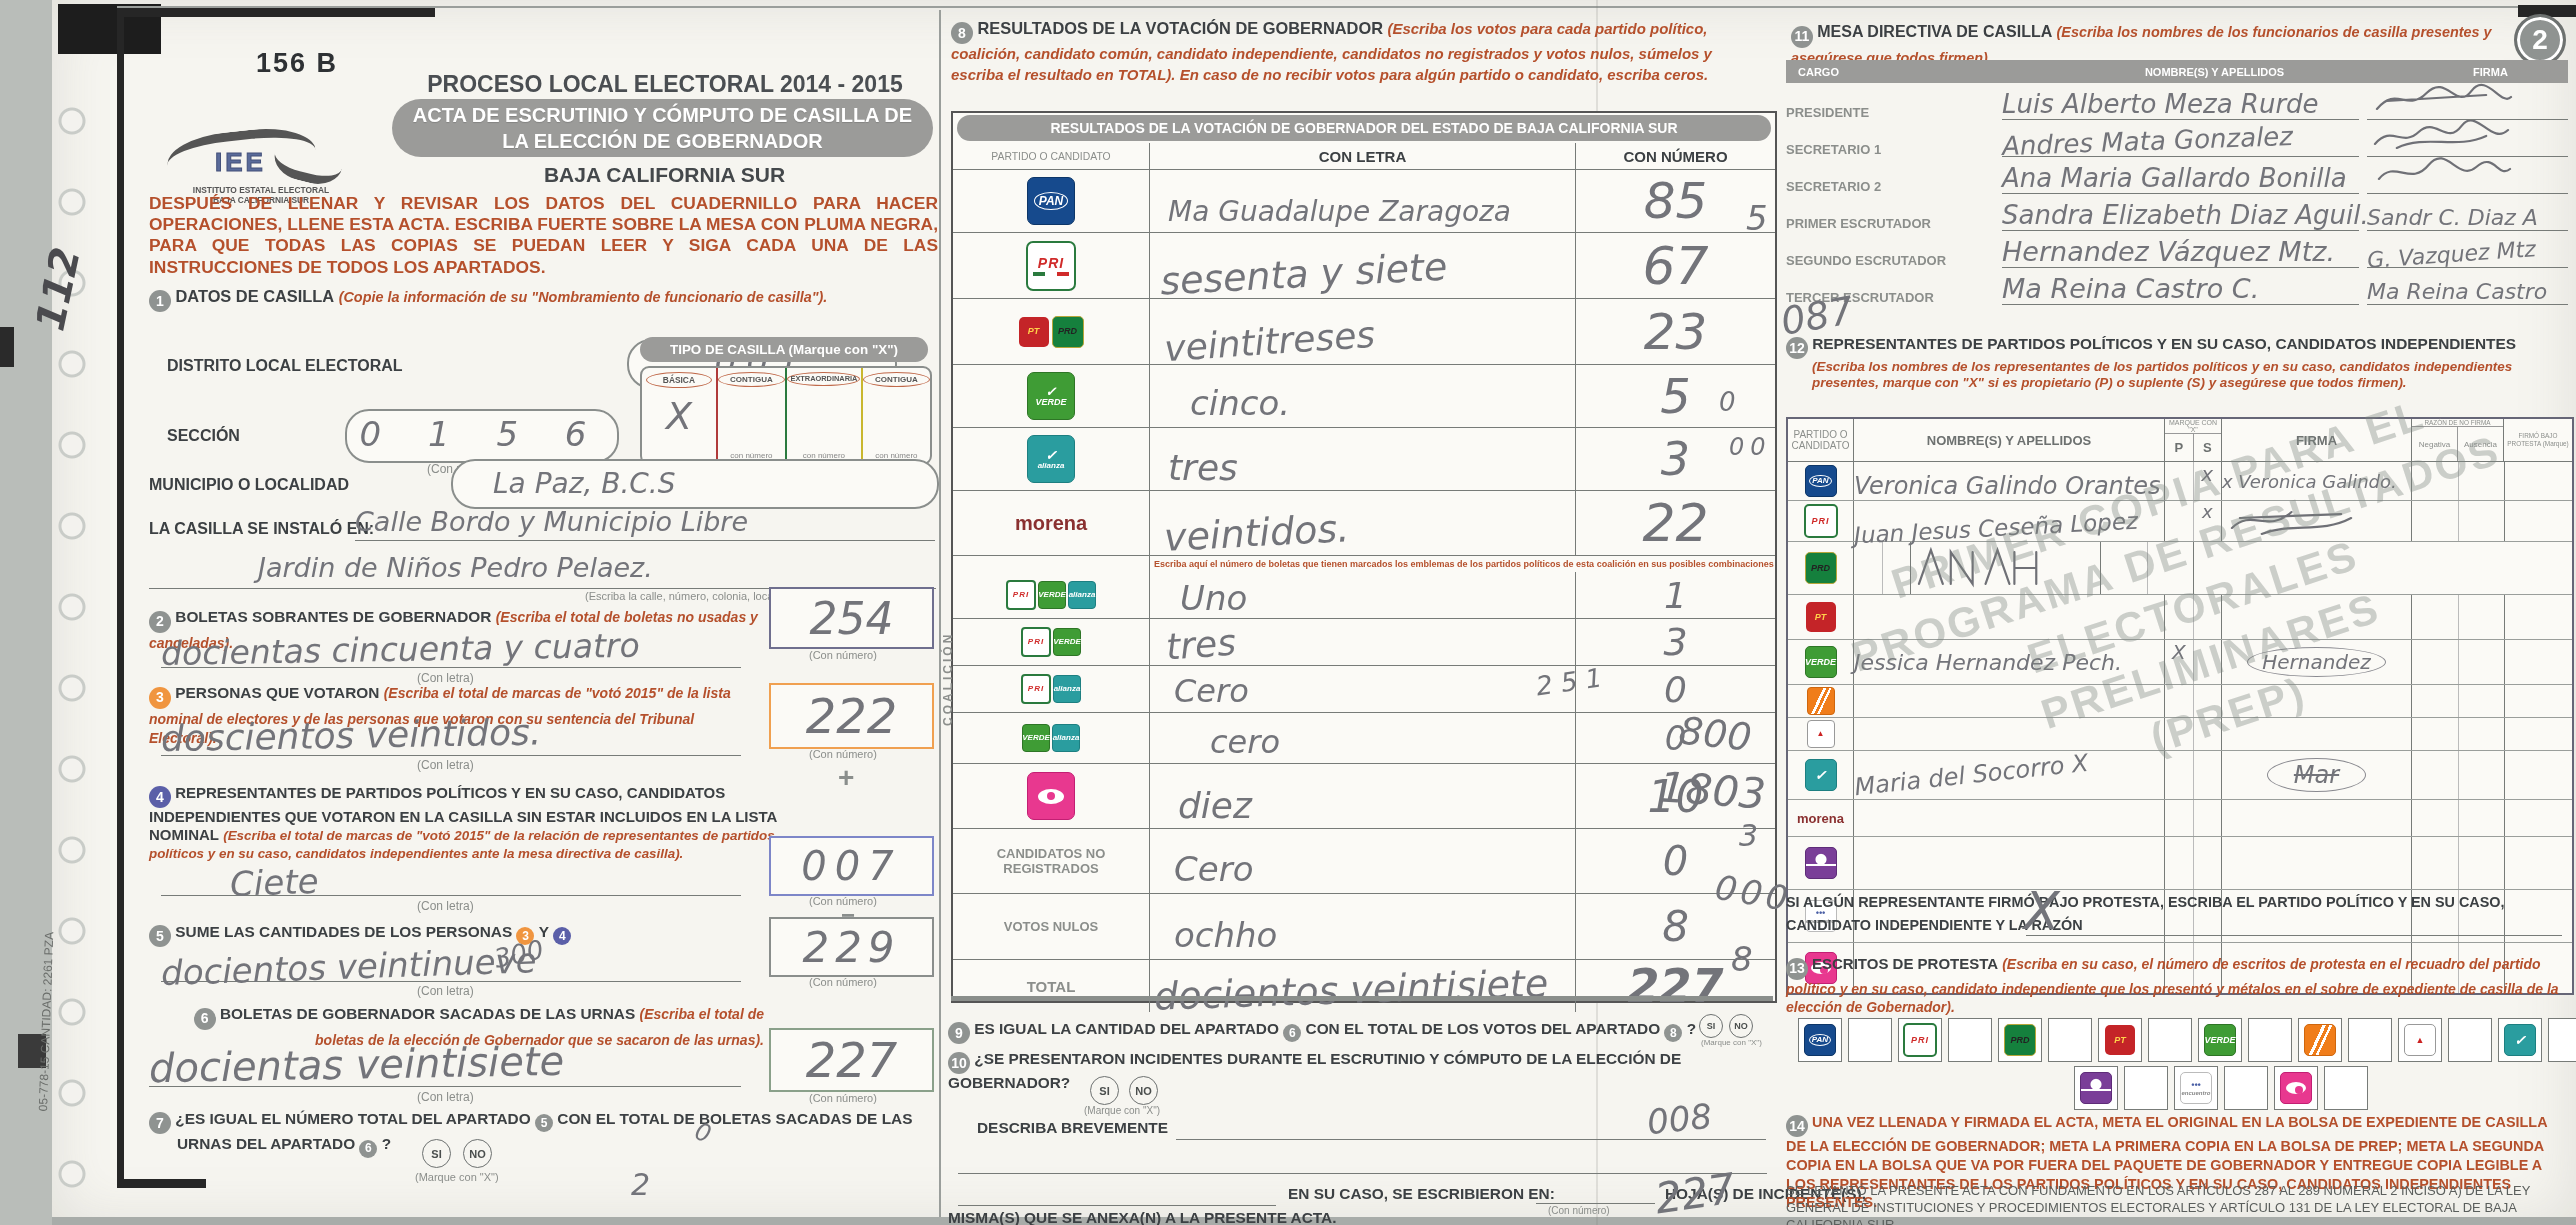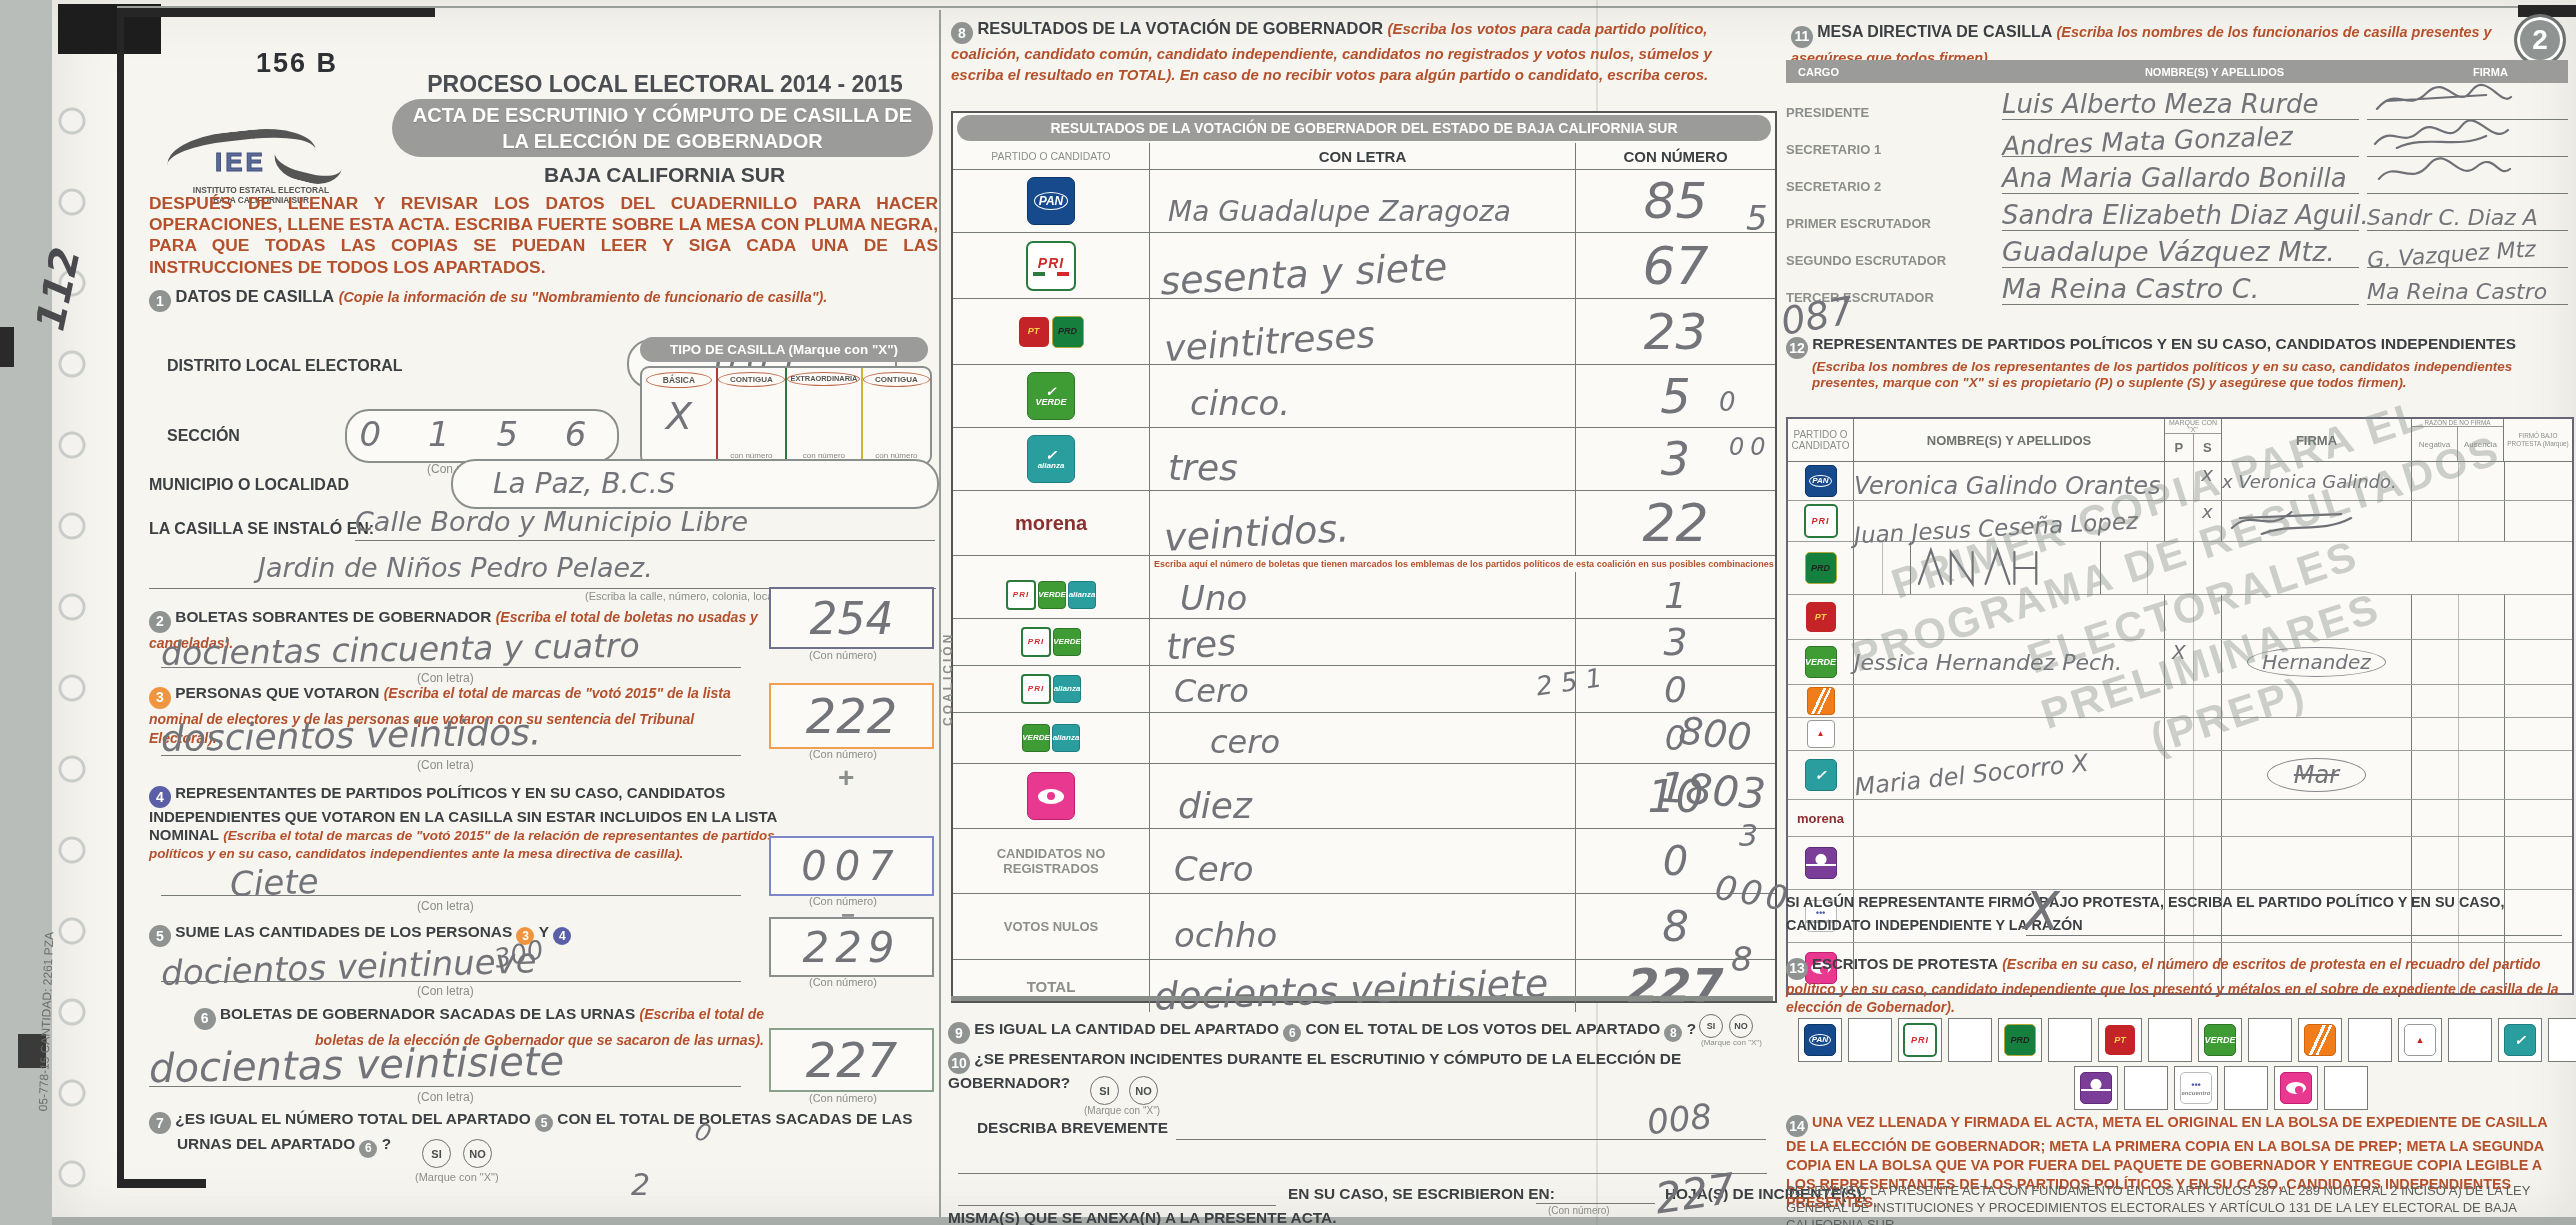--- a/index.html
+++ b/index.html
@@ -555,21 +555,21 @@
           <path d="M12 22 C 28 2, 44 30, 62 8 S 92 26, 110 10 S 132 22, 144 12"></path>
         </svg></span>
   </div>
   <div class="mt-row" style="height:37px;">
     <span class="gray" style="width:216px;font-size:13px;font-weight:bold;">PRIMER ESCRUTADOR</span>
     <span class="uline" style="width:357px;"><span class="hw" style="font-size:26px;white-space:nowrap;">Sandra Elizabeth Diaz Aguil.</span></span>
     <span class="uline" style="flex:1;margin-left:8px;"><span class="hw" style="font-size:22px;white-space:nowrap;">Sandr C. Diaz A</span></span>
   </div>
   <div class="mt-row" style="height:37px;">
     <span class="gray" style="width:216px;font-size:13px;font-weight:bold;">SEGUNDO ESCRUTADOR</span>
-    <span class="uline" style="width:357px;"><span class="hw" style="font-size:27px;white-space:nowrap;">Guadalupe Vázquez Mtz.</span></span>
+    <span class="uline" style="width:357px;"><span class="hw" style="font-size:27px;white-space:nowrap;">Hernandez Vázquez Mtz.</span></span>
     <span class="uline" style="flex:1;margin-left:8px;"><span class="hw" style="font-size:22px;white-space:nowrap;transform:rotate(-4deg);display:inline-block;">G. Vazquez Mtz</span></span>
   </div>
   <div class="mt-row" style="height:37px;">
     <span class="gray" style="width:216px;font-size:13px;font-weight:bold;">TERCER ESCRUTADOR</span>
     <span class="uline" style="width:357px;"><span class="hw" style="font-size:27px;white-space:nowrap;">Ma Reina Castro C.</span></span>
     <span class="uline" style="flex:1;margin-left:8px;"><span class="hw" style="font-size:22px;white-space:nowrap;">Ma Reina Castro</span></span>
   </div>
 </div>
 <div class="a hw" style="left:1781px;top:294px;font-size:38px;transform:rotate(-10deg);">087</div>
 

